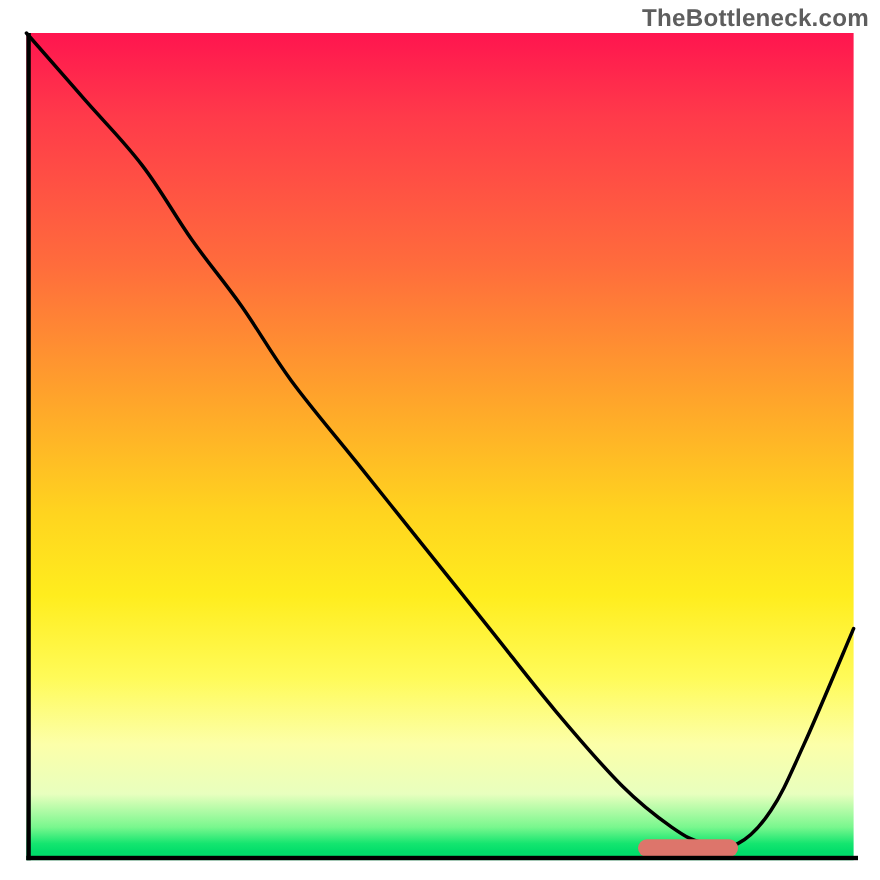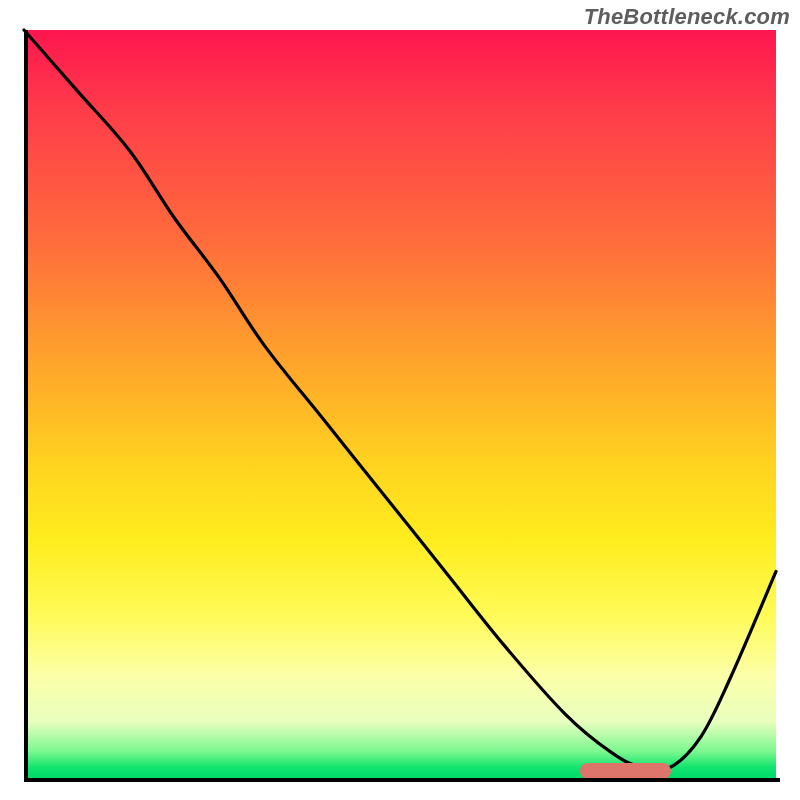--- a/index.html
+++ b/index.html
@@ -7,21 +7,20 @@
     padding: 0;
     width: 800px;
     height: 800px;
     background: #ffffff;
     font-family: Arial, Helvetica, sans-serif;
   }
   .container {
     position: relative;
     width: 800px;
     height: 800px;
-    font-style: italic;
   }
   .attribution {
     position: absolute;
     top: 4px;
     right: 10px;
     font-size: 22px;
     font-weight: bold;
     color: #5e5e5e;
     letter-spacing: 0.2px;
   }

